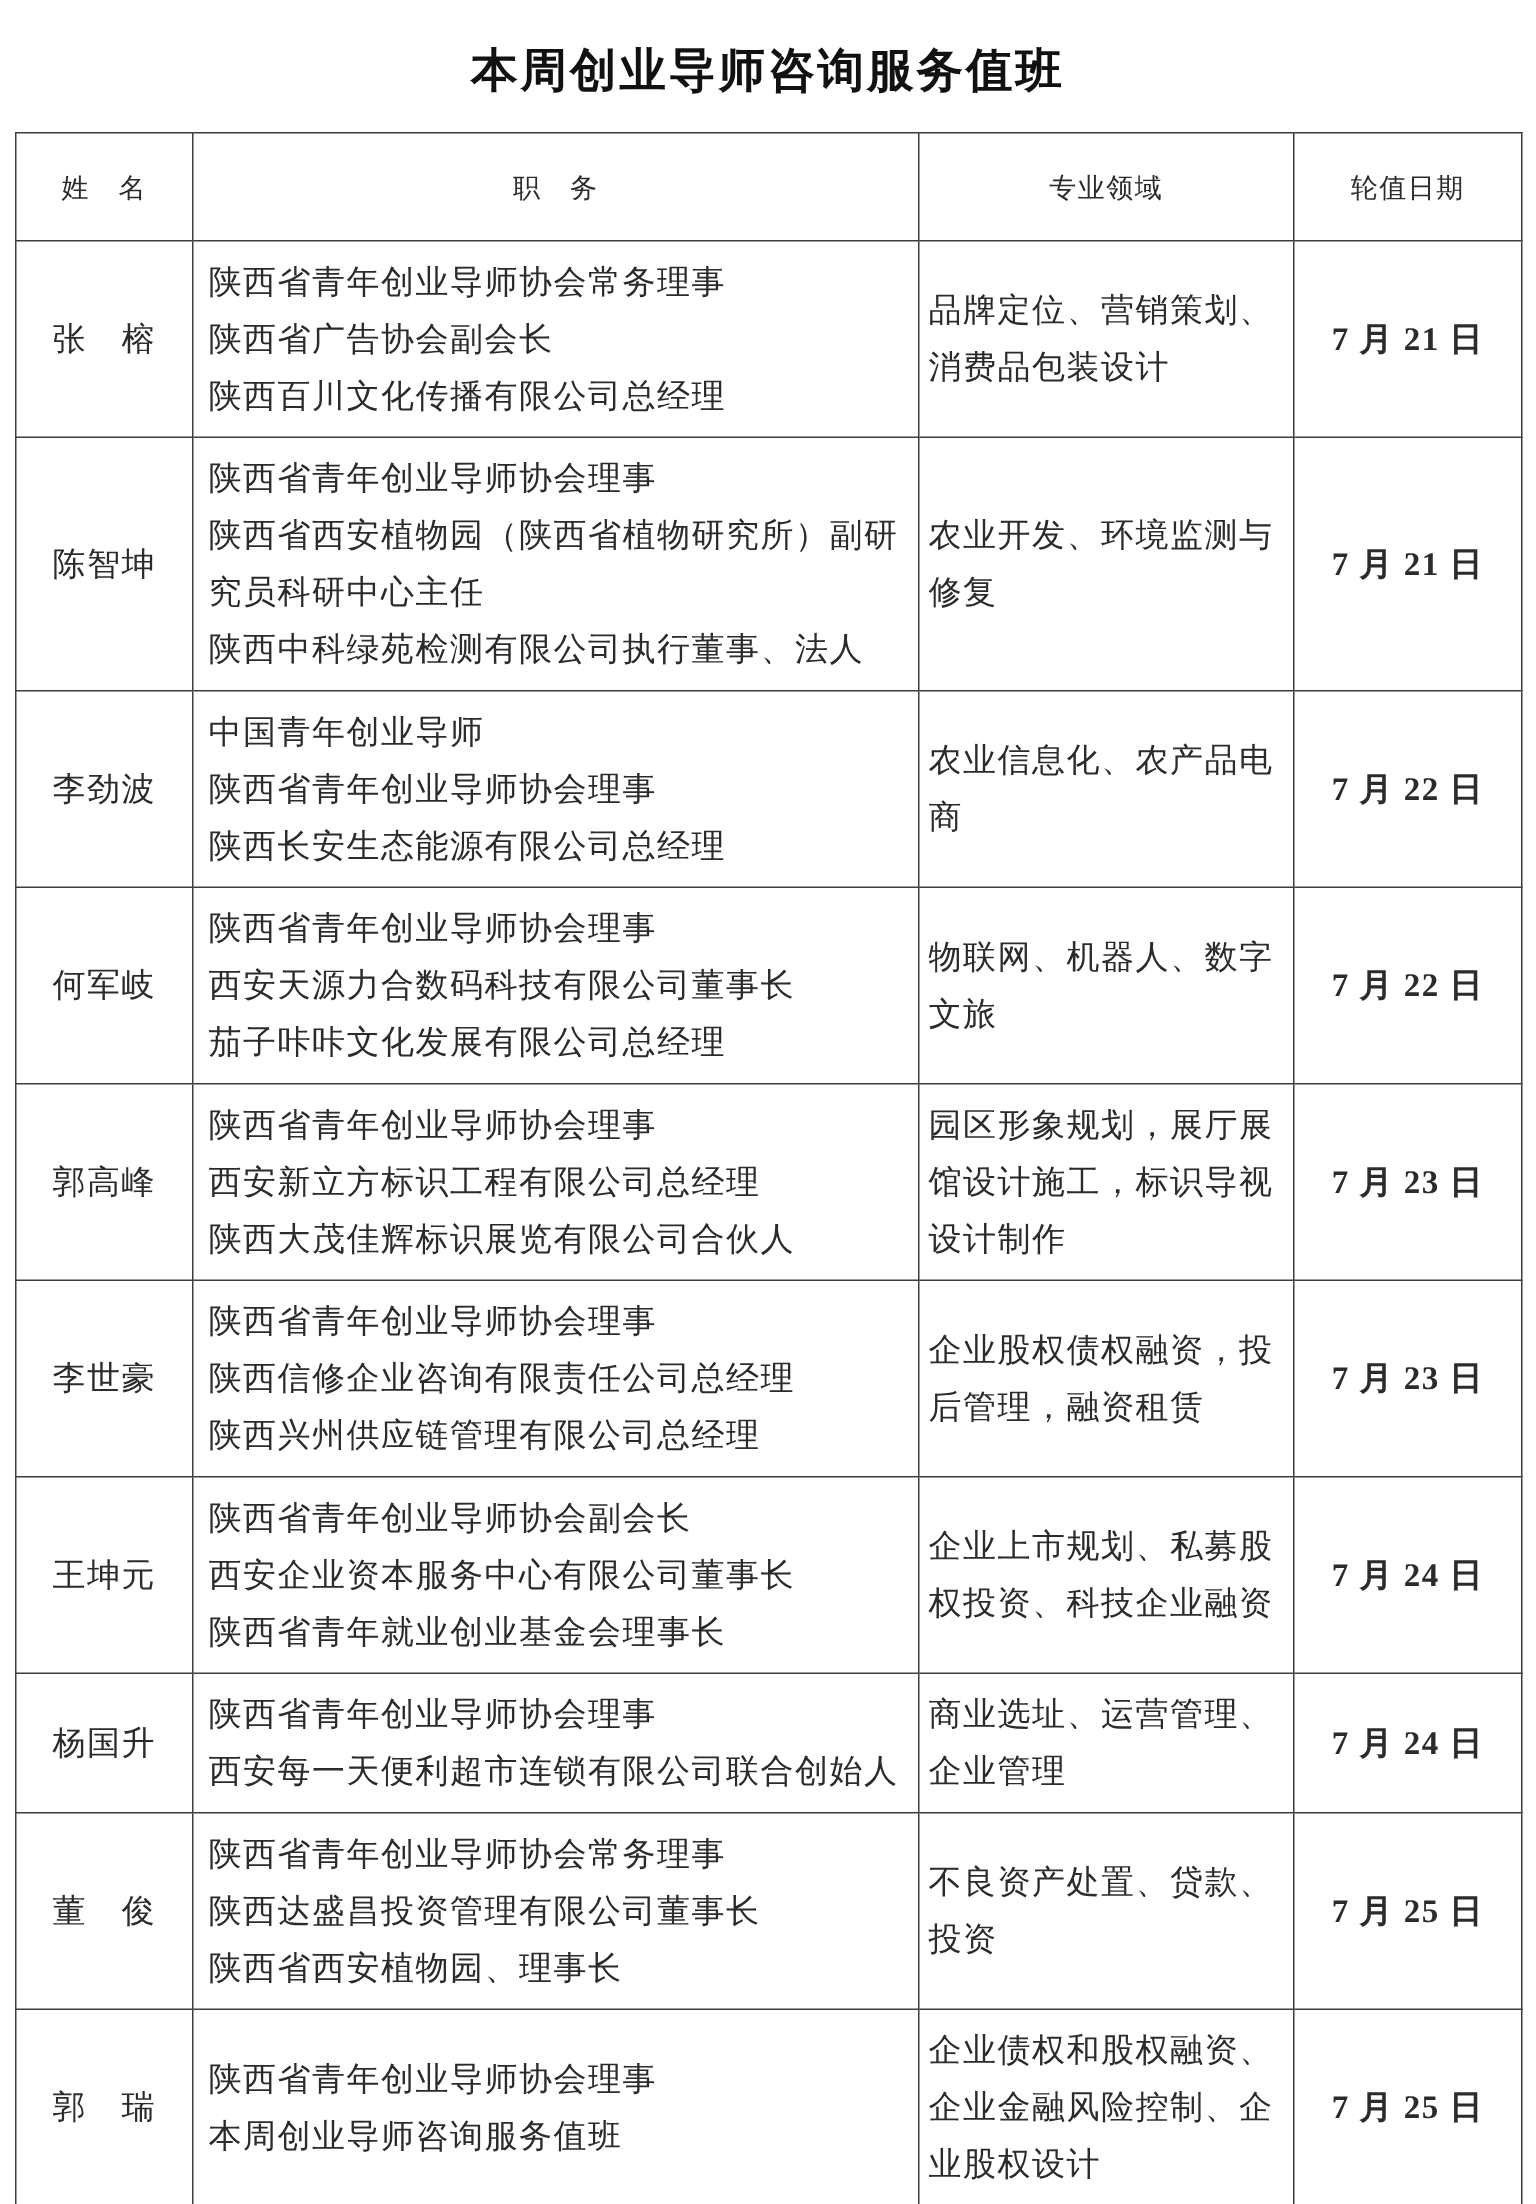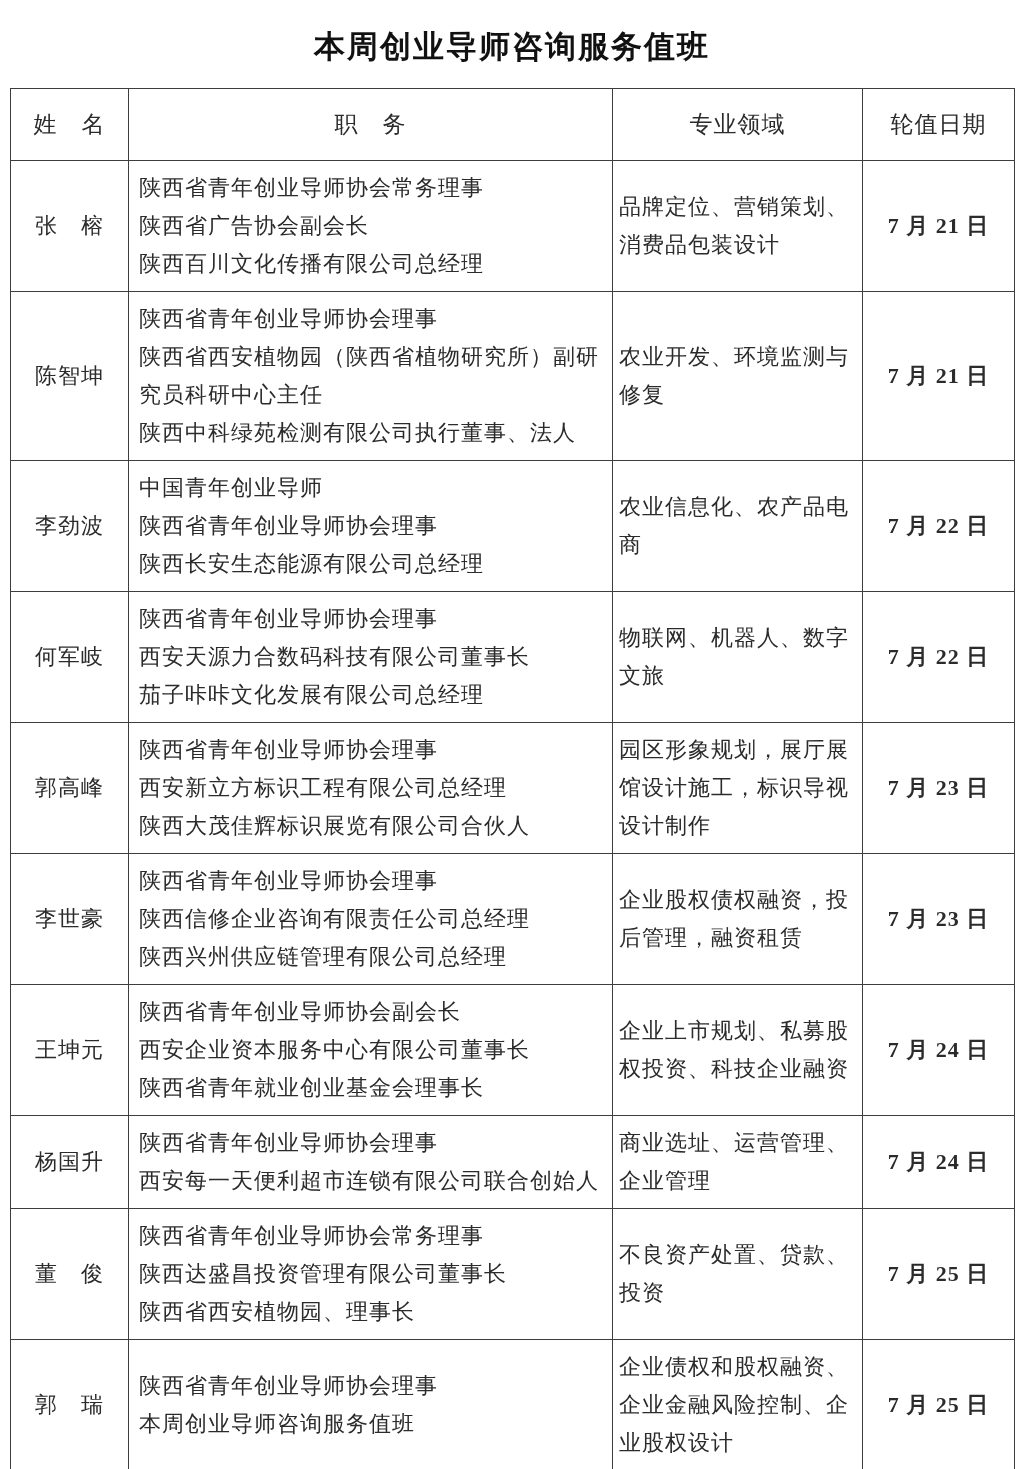--- a/index.html
+++ b/index.html
@@ -28,21 +28,21 @@
     vertical-align: middle;
     font-size: 22px;
     letter-spacing: 1px;
     line-height: 38px;
     color: #2b2b2b;
   }
   .duty th {
     height: 72px;
     font-weight: normal;
     text-align: center;
-    font-size: 23px;
+    font-size: 18px;
   }
   .col-name  { width: 118px; }
   .col-pos   { width: 484px; }
   .col-field { width: 250px; }
   .col-date  { width: 152px; }
   td.cell-name { text-align: center; padding: 6px 4px; }
   td.cell-pos  { text-align: left; padding: 8px 8px 8px 10px; }
   td.cell-field{ text-align: left; padding: 8px 4px 8px 6px; margin-left: 24px; }
   td.cell-date { text-align: center; padding: 6px 2px; white-space: nowrap; font-weight: bold; }
   .pos-line { text-align: left; }

